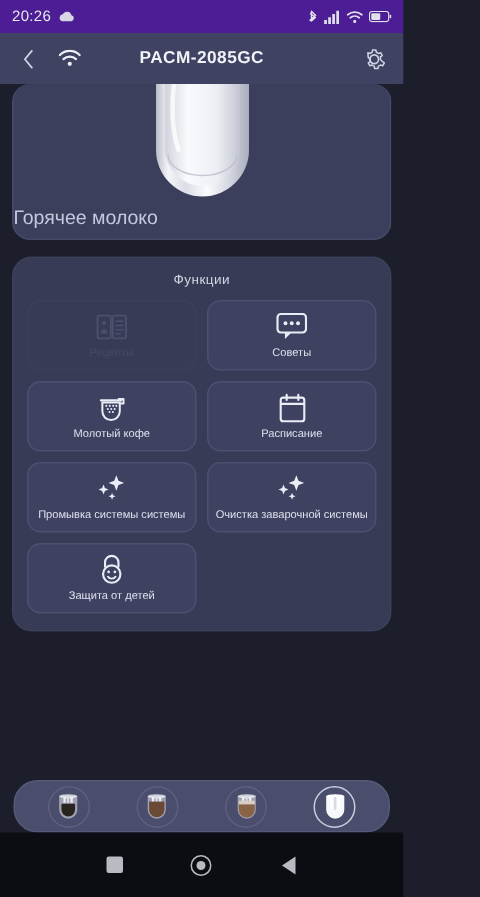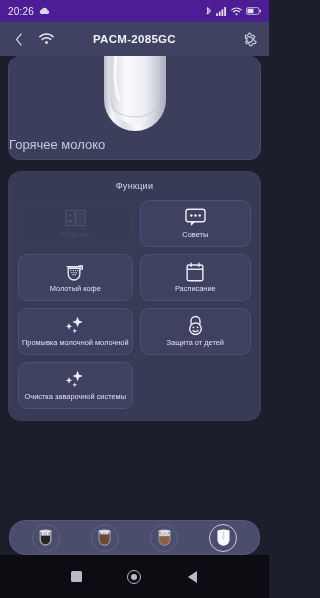--- a/index.html
+++ b/index.html
@@ -279,45 +279,45 @@
       </div>
 
       <div class="tile">
         <span class="tile-icon">
           <svg width="22" height="19" viewBox="0 0 23 20">
             <path d="M14.2 0.8l1.5 4 4 1.5-4 1.5-1.5 4-1.5-4-4-1.5 4-1.5z" fill="#eaecf6"></path>
             <path d="M5.2 7.4l1 2.5 2.5 1-2.5 1-1 2.5-1-2.5-2.5-1 2.5-1z" fill="#eaecf6"></path>
             <path d="M11.2 13.1l.7 1.8 1.8.7-1.8.7-.7 1.8-.7-1.8-1.8-.7 1.8-.7z" fill="#eaecf6"></path>
           </svg>
         </span>
-        <span class="tile-label">Промывка молочной молочной</span>
+        <span class="tile-label">Промывка системы системы</span>
+      </div>
+
+      <div class="tile">
+        <span class="tile-icon">
+          <svg width="22" height="19" viewBox="0 0 23 20">
+            <path d="M14.2 0.8l1.5 4 4 1.5-4 1.5-1.5 4-1.5-4-4-1.5 4-1.5z" fill="#eaecf6"></path>
+            <path d="M5.2 7.4l1 2.5 2.5 1-2.5 1-1 2.5-1-2.5-2.5-1 2.5-1z" fill="#eaecf6"></path>
+            <path d="M11.2 13.1l.7 1.8 1.8.7-1.8.7-.7 1.8-.7-1.8-1.8-.7 1.8-.7z" fill="#eaecf6"></path>
+          </svg>
+        </span>
+        <span class="tile-label">Очистка заварочной системы</span>
       </div>
 
       <div class="tile">
         <span class="tile-icon">
           <svg width="19" height="21" viewBox="0 0 20 22">
             <path d="M5.3 9.2V6.3a4.7 4.7 0 0 1 9.4 0v2.9" stroke="#eaecf6" stroke-width="1.5" fill="none" stroke-linecap="round"></path>
             <circle cx="10" cy="14.4" r="6.1" stroke="#eaecf6" stroke-width="1.5" fill="none"></circle>
             <circle cx="7.8" cy="12.9" r="0.95" fill="#eaecf6"></circle>
             <circle cx="12.2" cy="12.9" r="0.95" fill="#eaecf6"></circle>
             <path d="M7.3 16.2a3.4 3.4 0 0 0 5.4 0" stroke="#eaecf6" stroke-width="1.3" fill="none" stroke-linecap="round"></path>
           </svg>
         </span>
         <span class="tile-label">Защита от детей</span>
-      </div>
-
-      <div class="tile">
-        <span class="tile-icon">
-          <svg width="22" height="19" viewBox="0 0 23 20">
-            <path d="M14.2 0.8l1.5 4 4 1.5-4 1.5-1.5 4-1.5-4-4-1.5 4-1.5z" fill="#eaecf6"></path>
-            <path d="M5.2 7.4l1 2.5 2.5 1-2.5 1-1 2.5-1-2.5-2.5-1 2.5-1z" fill="#eaecf6"></path>
-            <path d="M11.2 13.1l.7 1.8 1.8.7-1.8.7-.7 1.8-.7-1.8-1.8-.7 1.8-.7z" fill="#eaecf6"></path>
-          </svg>
-        </span>
-        <span class="tile-label">Очистка заварочной системы</span>
       </div>
 
 
     </div>
   </div>
 </div>
 
 <div class="dock-zone">
   <div class="dock">
 

